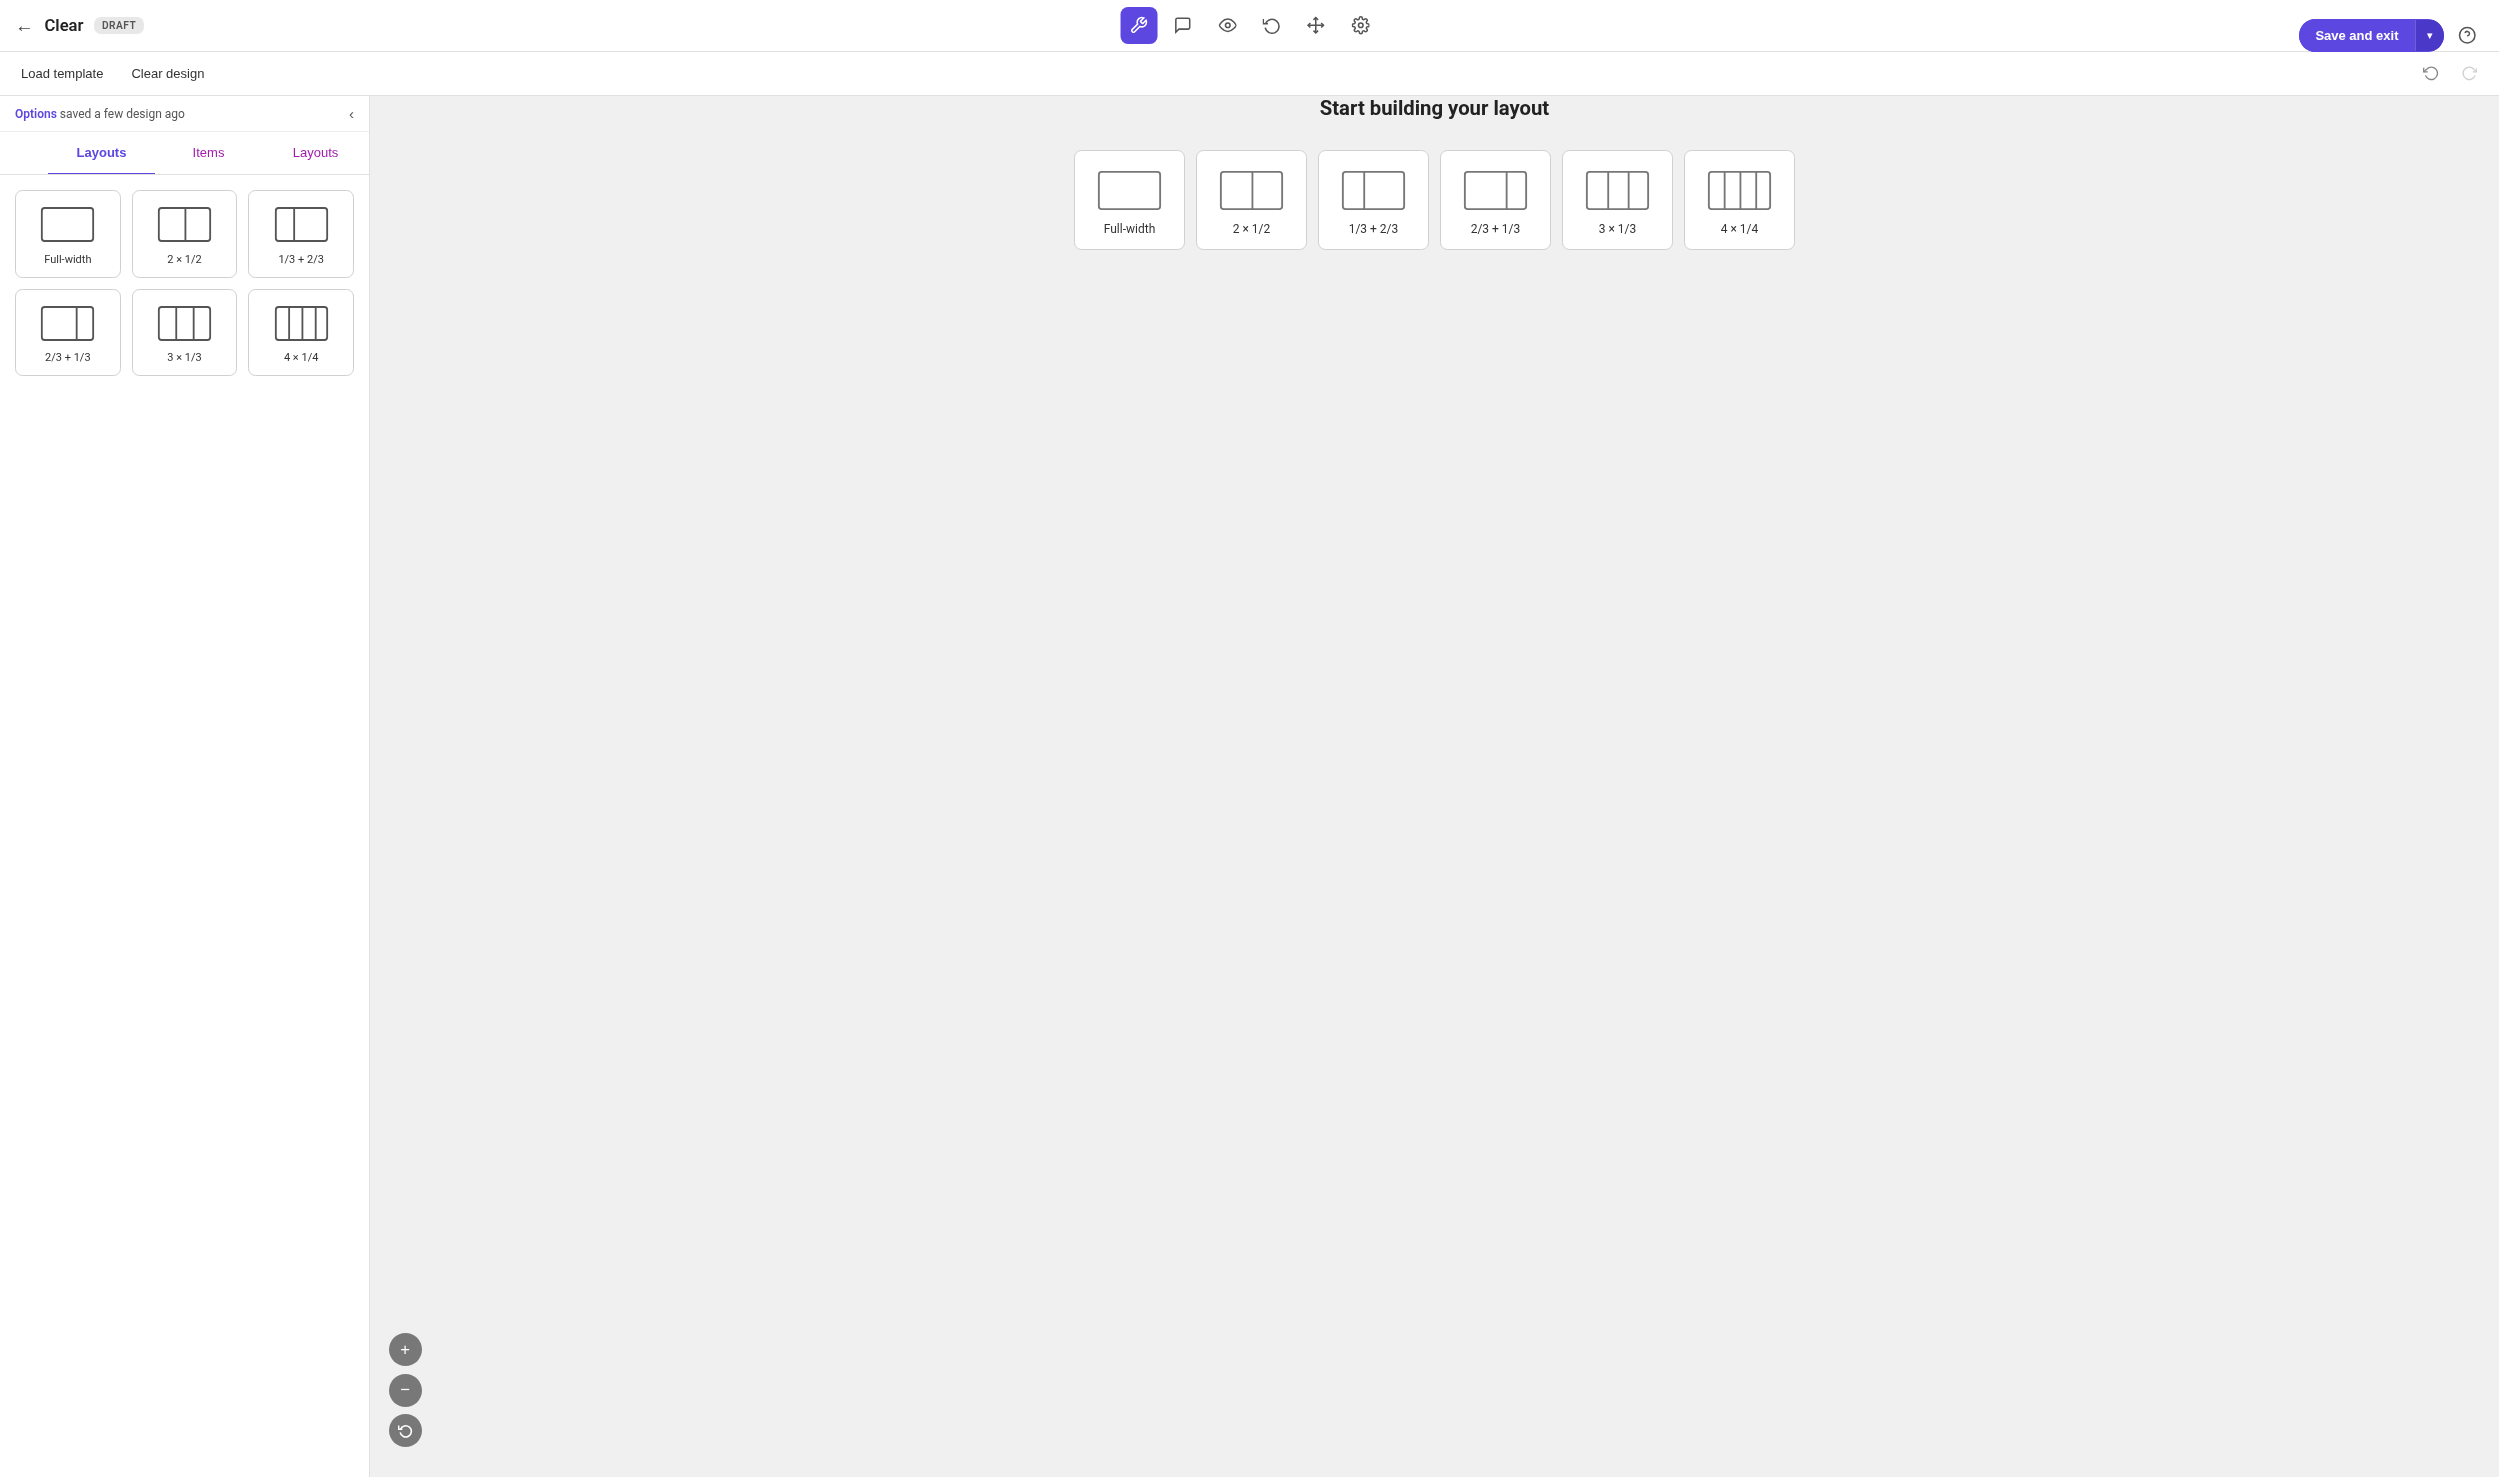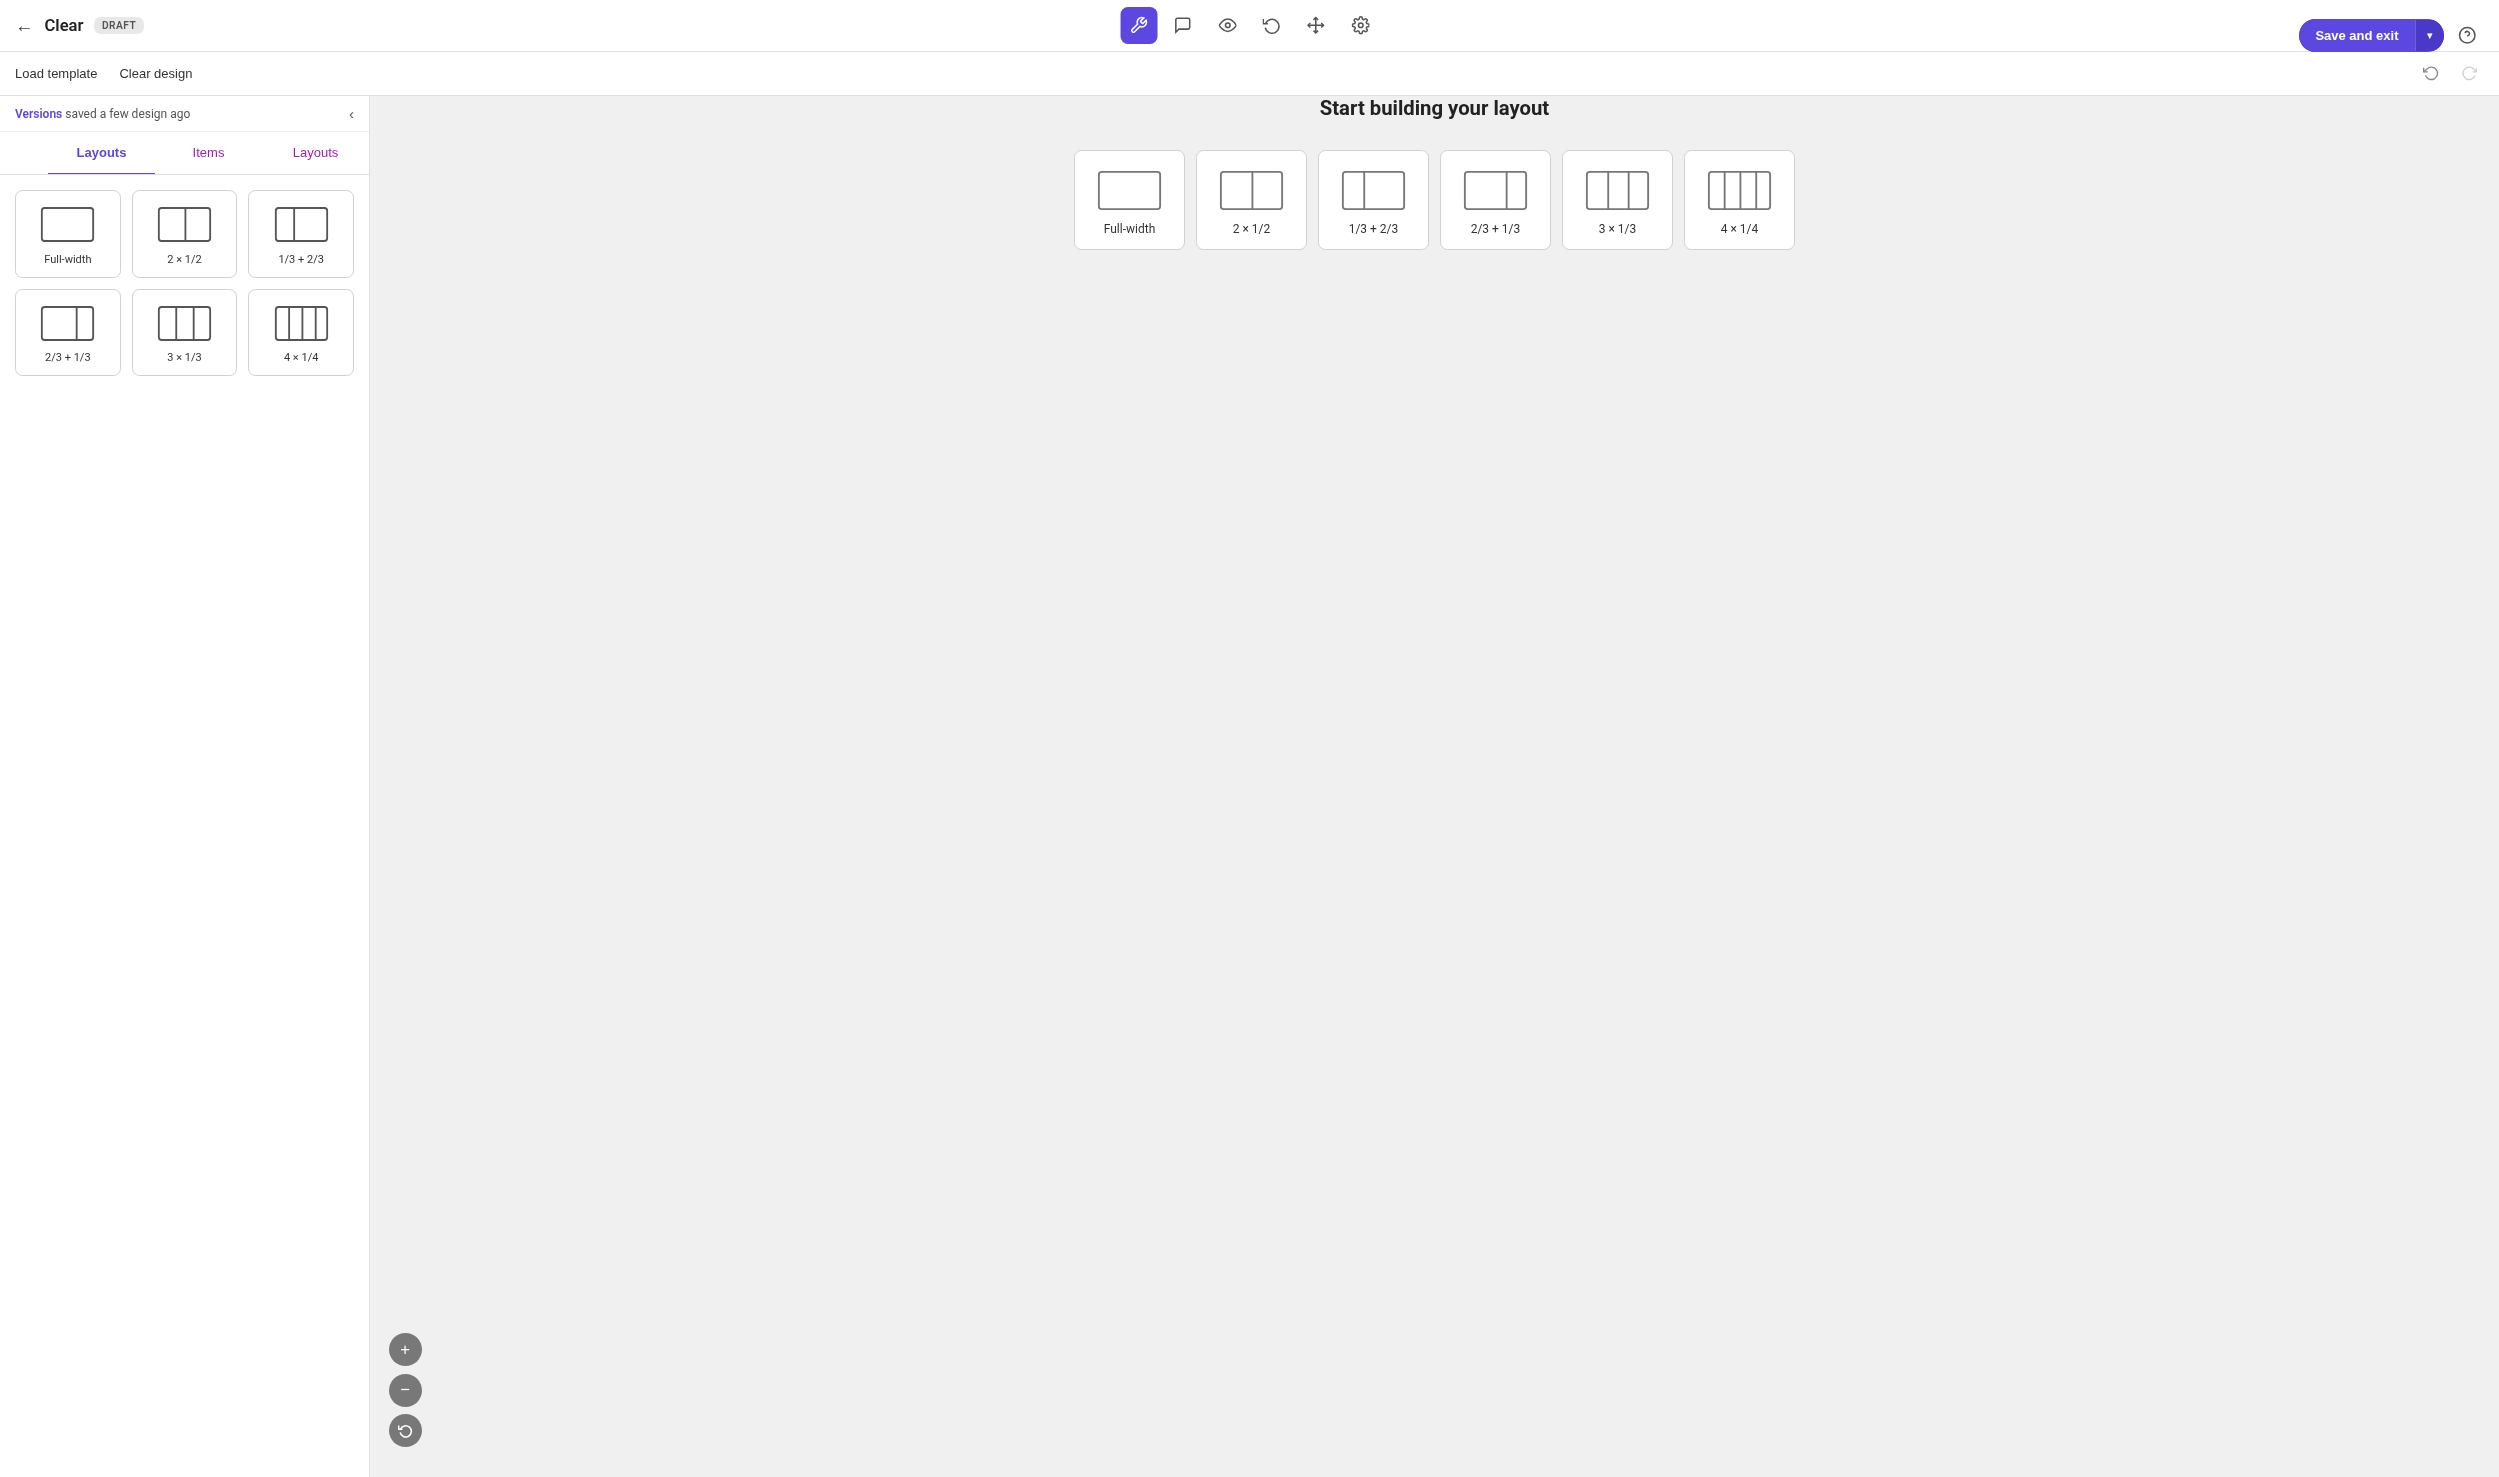--- a/index.html
+++ b/index.html
@@ -130,20 +130,21 @@
       padding: 0 15px;
       gap: 22px;
     }
     .toolbar-btn {
       background: none;
       border: none;
       cursor: pointer;
       font-size: 13px;
       color: #333;
       padding: 3.7px 0;
+      margin-left: 6px;
     }
     .toolbar-spacer { flex: 1; }
     .toolbar-undo-redo {
       display: flex;
       gap: 7.4px;
     }
     .undo-redo-btn {
       background: none;
       border: none;
       cursor: pointer;
@@ -403,21 +404,21 @@
       </svg>
     </button>
   </div>
 </div>
 
 <div class="main">
 
   <aside class="sidebar">
     <div class="sidebar-version-bar">
       <div>
-        <a class="versions-link">Versions</a>
+        <a class="versions-link">Options</a>
         <span>saved a few design ago</span>
       </div>
       <button class="collapse-btn">‹</button>
     </div>
 
     <div class="sidebar-tabs">
       <button class="sidebar-tab active">Layouts</button>
       <button class="sidebar-tab">Items</button>
       <button class="sidebar-tab">Layouts</button>
     </div>

